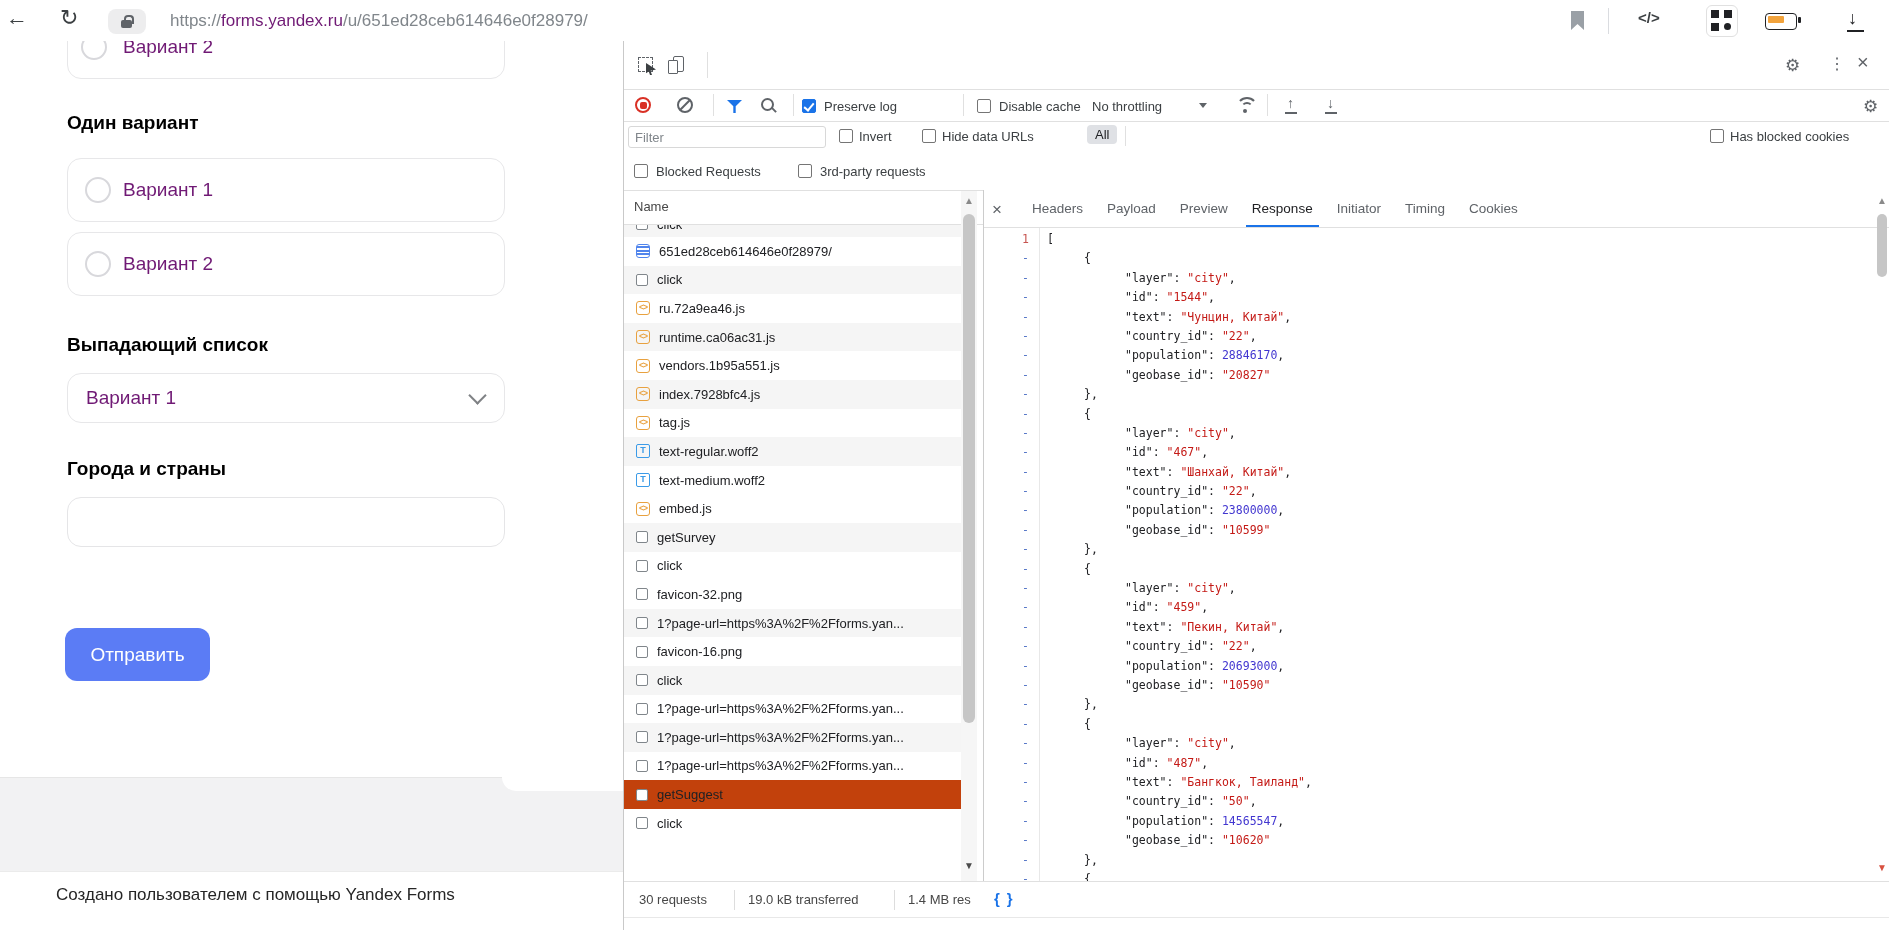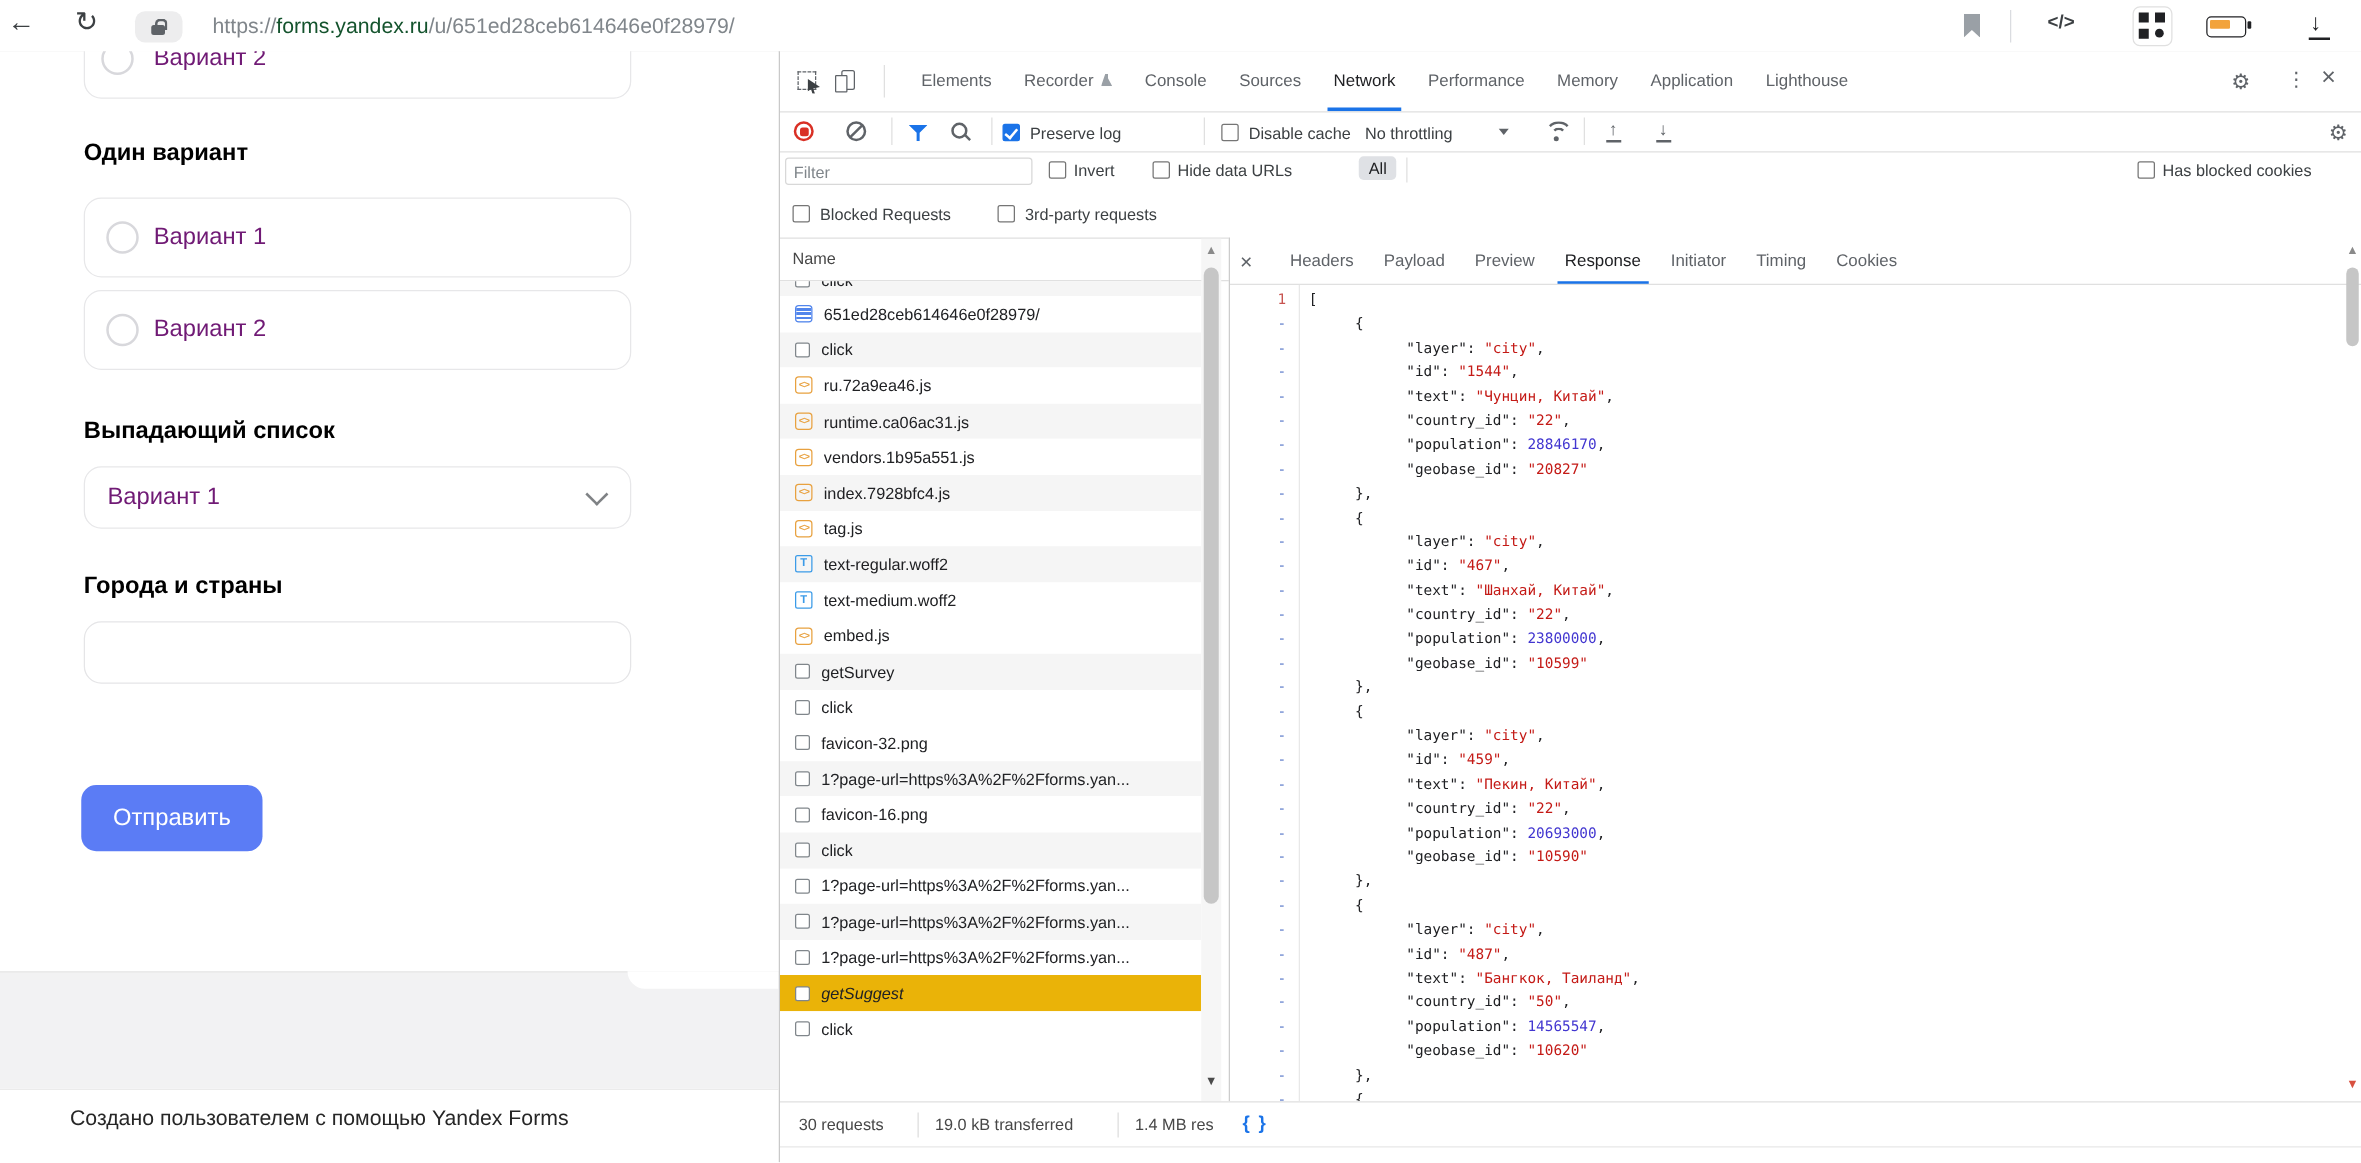--- a/index.html
+++ b/index.html
@@ -6,21 +6,21 @@
   #root{position:relative;width:1889px;height:930px;overflow:hidden;
         font-family:"Liberation Sans",sans-serif;background:#fff;color:#202124;}
   .abs{position:absolute;}
   
   #topbar{left:0;top:0;width:1889px;height:41px;background:#fff;border-bottom:1px solid #dcdcdc;}
   .tb-ic{color:#3c4043;font-size:22px;line-height:22px;}
   #lockpill{left:108px;top:9px;width:38px;height:25px;background:#ededee;border-radius:8px;}
   .lock-body{left:13px;top:11px;width:11px;height:8px;background:#5f6368;border-radius:2px;}
   .lock-shackle{left:15.5px;top:6px;width:6px;height:7px;border:2px solid #5f6368;border-bottom:none;border-radius:4px 4px 0 0;}
   #urltext{left:170px;top:11px;font-size:17px;white-space:nowrap;}
-  .url-dim{color:#80868b;} .url-host{color:#14532d;}
+  .url-dim{color:#80868b;} .url-host{color:#701a75;}
   #bookmark{left:1571px;top:11px;width:13px;height:19px;background:#9aa0a6;
             clip-path:polygon(0 0,100% 0,100% 100%,50% 68%,0 100%);}
   .vdiv{width:1px;background:#dadce0;}
   #codeic{left:1638px;top:9px;font-size:15px;font-weight:bold;color:#3c4043;}
   #qr{left:1706px;top:5px;width:30px;height:30px;border:1.5px solid #e0e0e0;border-radius:6px;}
   .qr-b{position:absolute;background:#202124;}
   #batt{left:1765px;top:13px;width:30px;height:15px;border:1.7px solid #202124;border-radius:4px;}
   #batt .fill{position:absolute;left:2px;top:2px;width:16px;height:7px;background:#f2a33c;border-radius:1px;}
   #batt .nub{position:absolute;right:-5px;top:3px;width:3px;height:6px;background:#202124;border-radius:1px;}
   #dl{left:1848px;top:8px;font-size:18px;color:#202124;}
@@ -76,21 +76,21 @@
   #filterbox::placeholder{color:#80868b;}
   .chip{position:absolute;left:463px;top:84px;padding:2px 8px;background:#dfe1e5;border-radius:4px;font-size:13px;color:#202124;}
   #ftypes{position:absolute;left:508px;top:81px;height:30px;display:flex;align-items:center;gap:14px;}
   .ftype{font-size:13px;color:#3c4043;white-space:nowrap;cursor:pointer;}
   
   #namehdr{left:0;top:149px;width:359px;height:35px;border-top:1px solid #e0e0e0;border-bottom:1px solid #e0e0e0;box-sizing:border-box;background:#fff;}
   #namehdr span{position:absolute;left:10px;top:8px;font-size:13px;color:#474747;}
   #net-rows{left:0;top:184px;width:337px;height:652px;overflow:hidden;}
   .nrow{position:relative;width:100%;height:28.6px;background:#fff;}
   .nrow.shade{background:#f5f5f5;}
-  .nrow.selected{background:#eab308;font-style:italic;}
+  .nrow.selected{background:#c2410c;}
   .nrow .inner{position:absolute;left:0;top:0;width:100%;height:28.6px;display:flex;align-items:center;}
   .nicon{flex:0 0 auto;margin-left:12px;margin-right:9px;}
   .nname{font-size:13px;color:#202124;white-space:nowrap;overflow:hidden;}
   .ic-fetch{width:12px;height:12px;border:1.7px solid #80868b;border-radius:2px;background:#fff;box-sizing:border-box;}
   .ic-js{width:14px;height:14px;border:1.5px solid #e8a13f;border-radius:3px;box-sizing:border-box;color:#e8a13f;
          font-size:8.5px;font-weight:bold;text-align:center;line-height:11px;letter-spacing:-1px;}
   .ic-doc{width:14px;height:14px;border:1.5px solid #5185ec;border-radius:3px;box-sizing:border-box;
           background:repeating-linear-gradient(#fff 0 1.5px,#5185ec 1.5px 3.5px);}
   .ic-font{width:14px;height:14px;border:1.5px solid #3b9be8;border-radius:2px;box-sizing:border-box;color:#3b9be8;
            font-size:9px;font-weight:bold;text-align:center;line-height:11px;}
@@ -185,31 +185,20 @@
     <div class="abs" id="pg-footer">
       <span>Создано пользователем с помощью Yandex Forms</span>
     </div>
   </div>
 
   <div class="abs" id="devtools">
 
     <div class="abs" id="inspect"></div>
     <div class="abs" id="deviceic"></div>
     <div class="dt-border" style="left:83px;top:11px;width:1px;height:26px;"></div>
-    <div id="dt-tabs">
-        <span class="dtab">Elements</span>
-        <span class="dtab">Recorder<span class="flask"></span></span>
-        <span class="dtab">Console</span>
-        <span class="dtab">Sources</span>
-        <span class="dtab active">Network</span>
-        <span class="dtab">Performance</span>
-        <span class="dtab">Memory</span>
-        <span class="dtab">Application</span>
-        <span class="dtab">Lighthouse</span>
-      </div>
     <span class="abs gico" style="left:1161px;top:14px;font-size:17px;">⚙</span>
     <span class="abs gico" style="left:1205px;top:13px;font-size:16px;">⋮</span>
     <span class="abs gico" style="left:1233px;top:10px;font-size:20px;">×</span>
     <div class="dt-border" style="left:0;top:48px;width:1266px;height:1px;"></div>
 
     <div class="abs" id="record"></div>
     <div class="abs" id="clearbtn"></div>
     <div class="dt-border" style="left:89px;top:53px;width:1px;height:22px;"></div>
     <div class="abs" id="funnel"></div>
     <div class="abs" id="searchic"></div>

